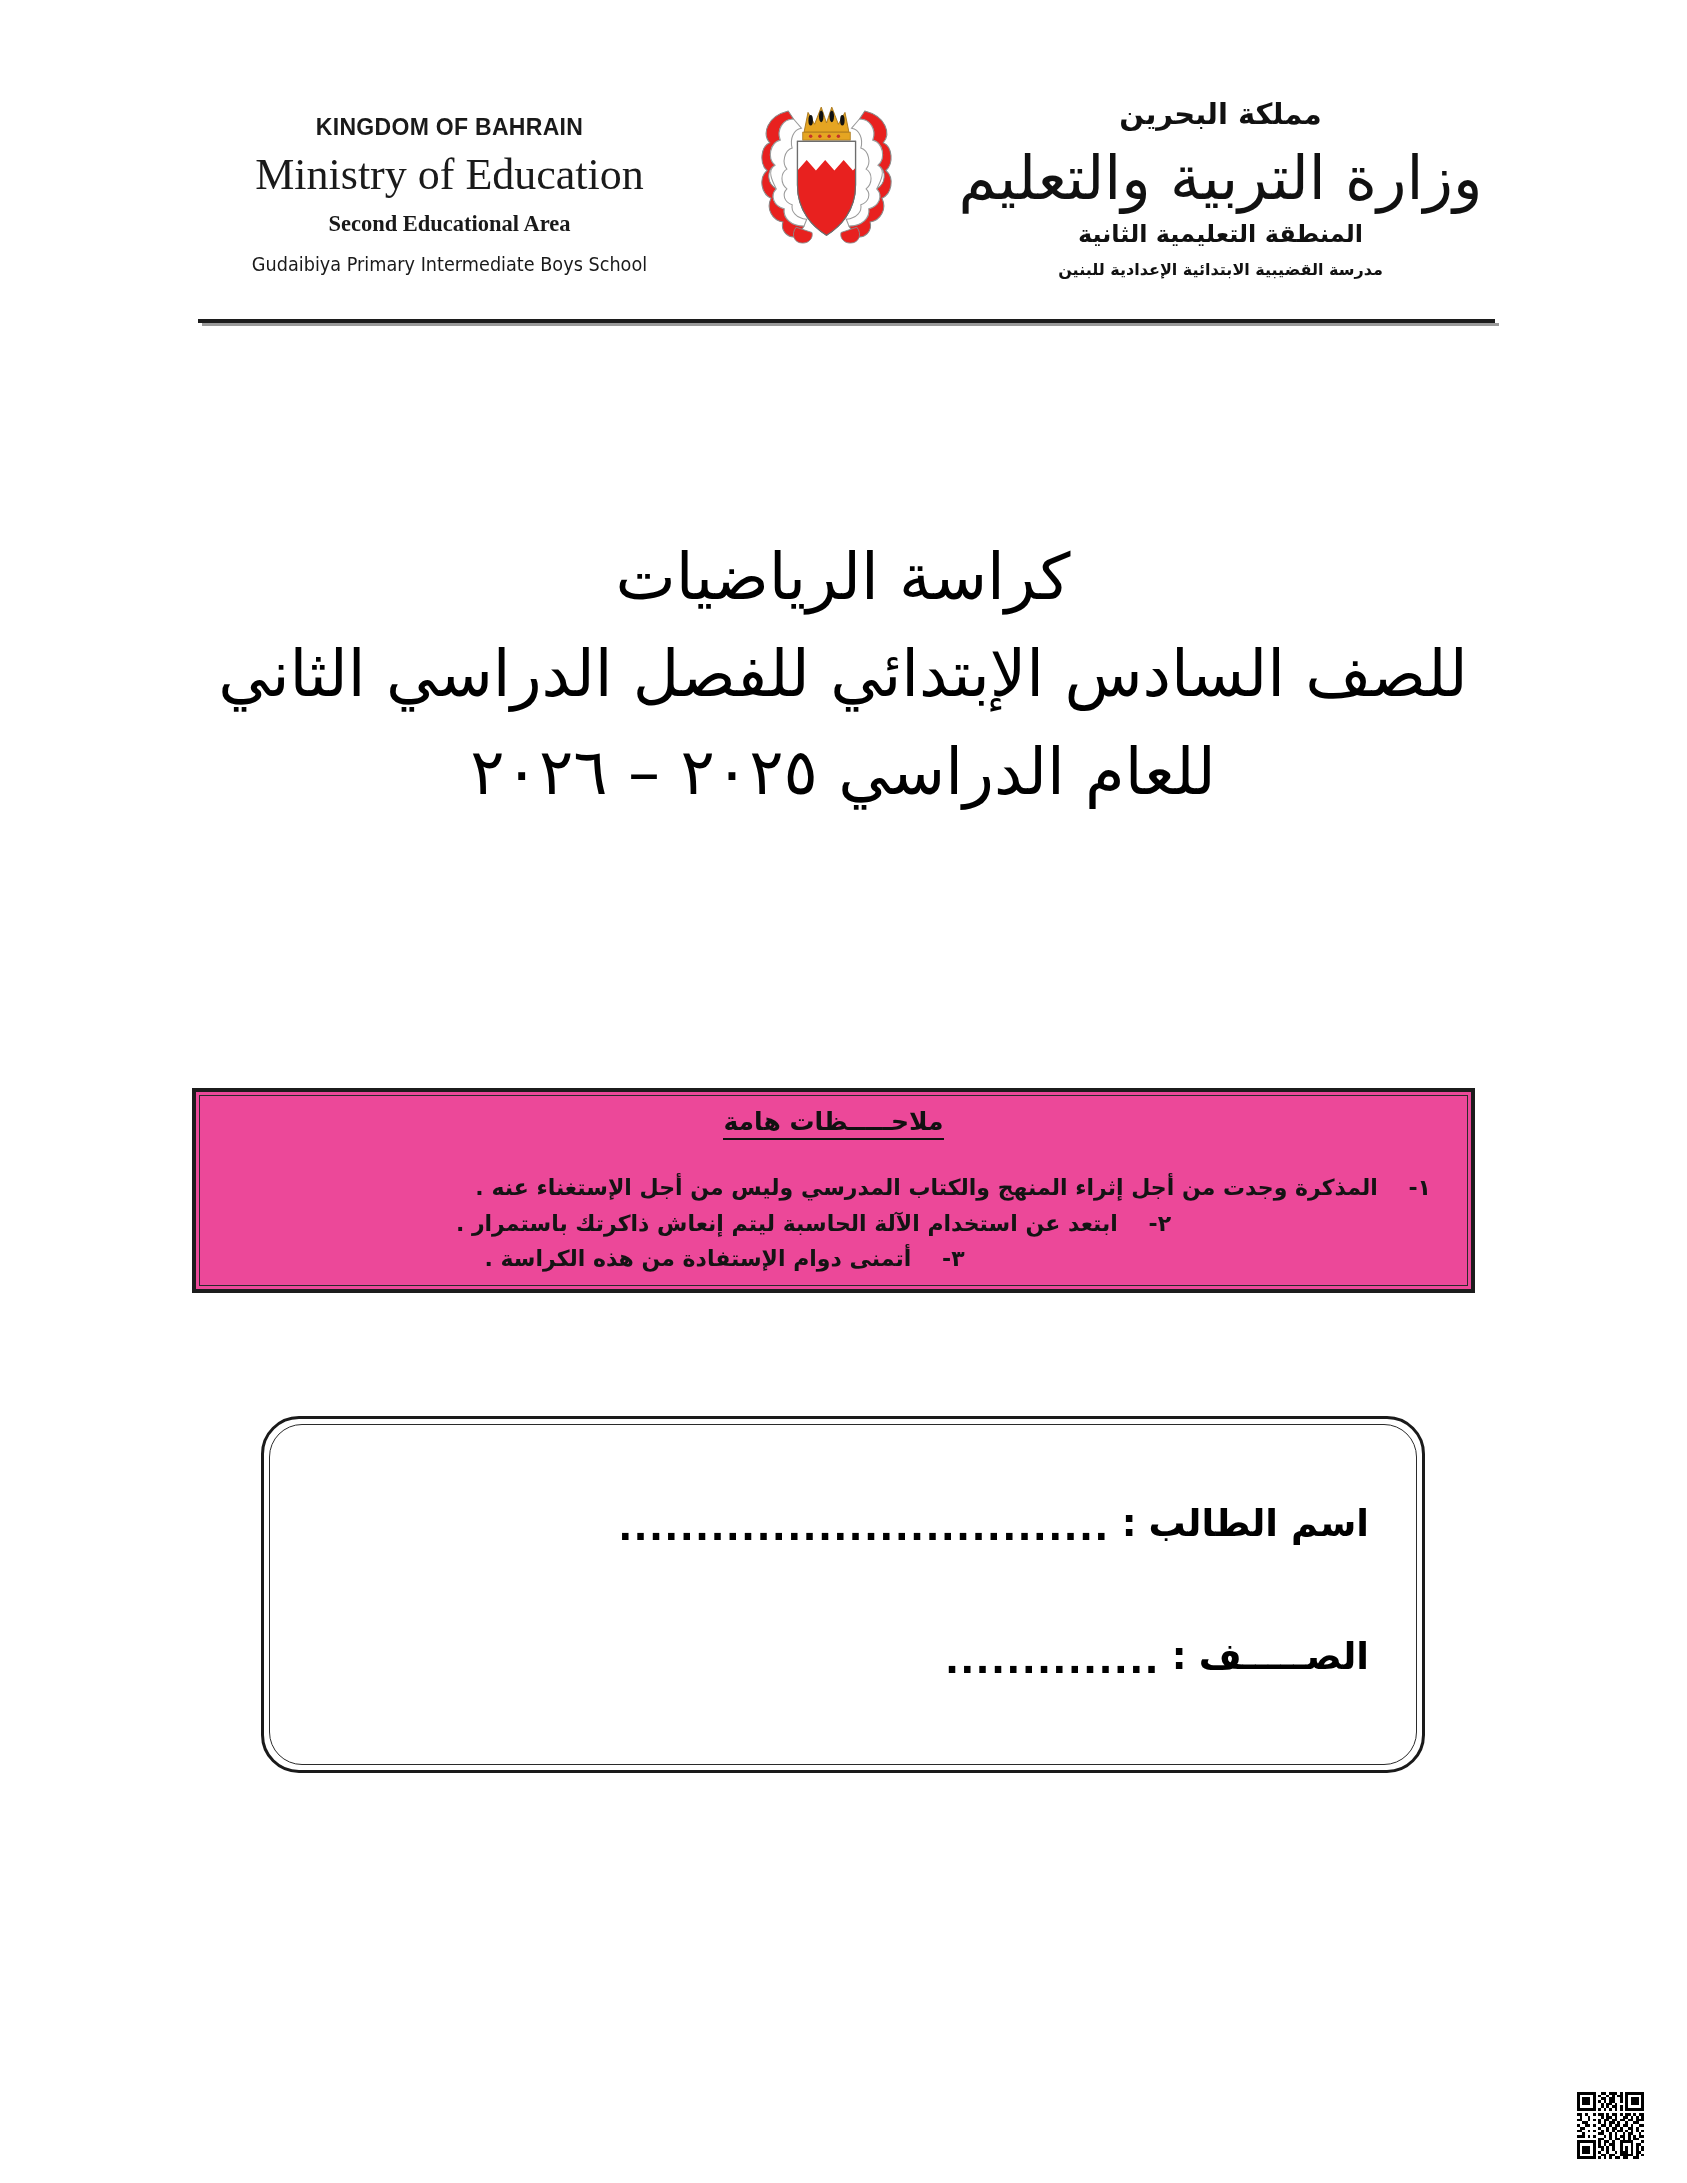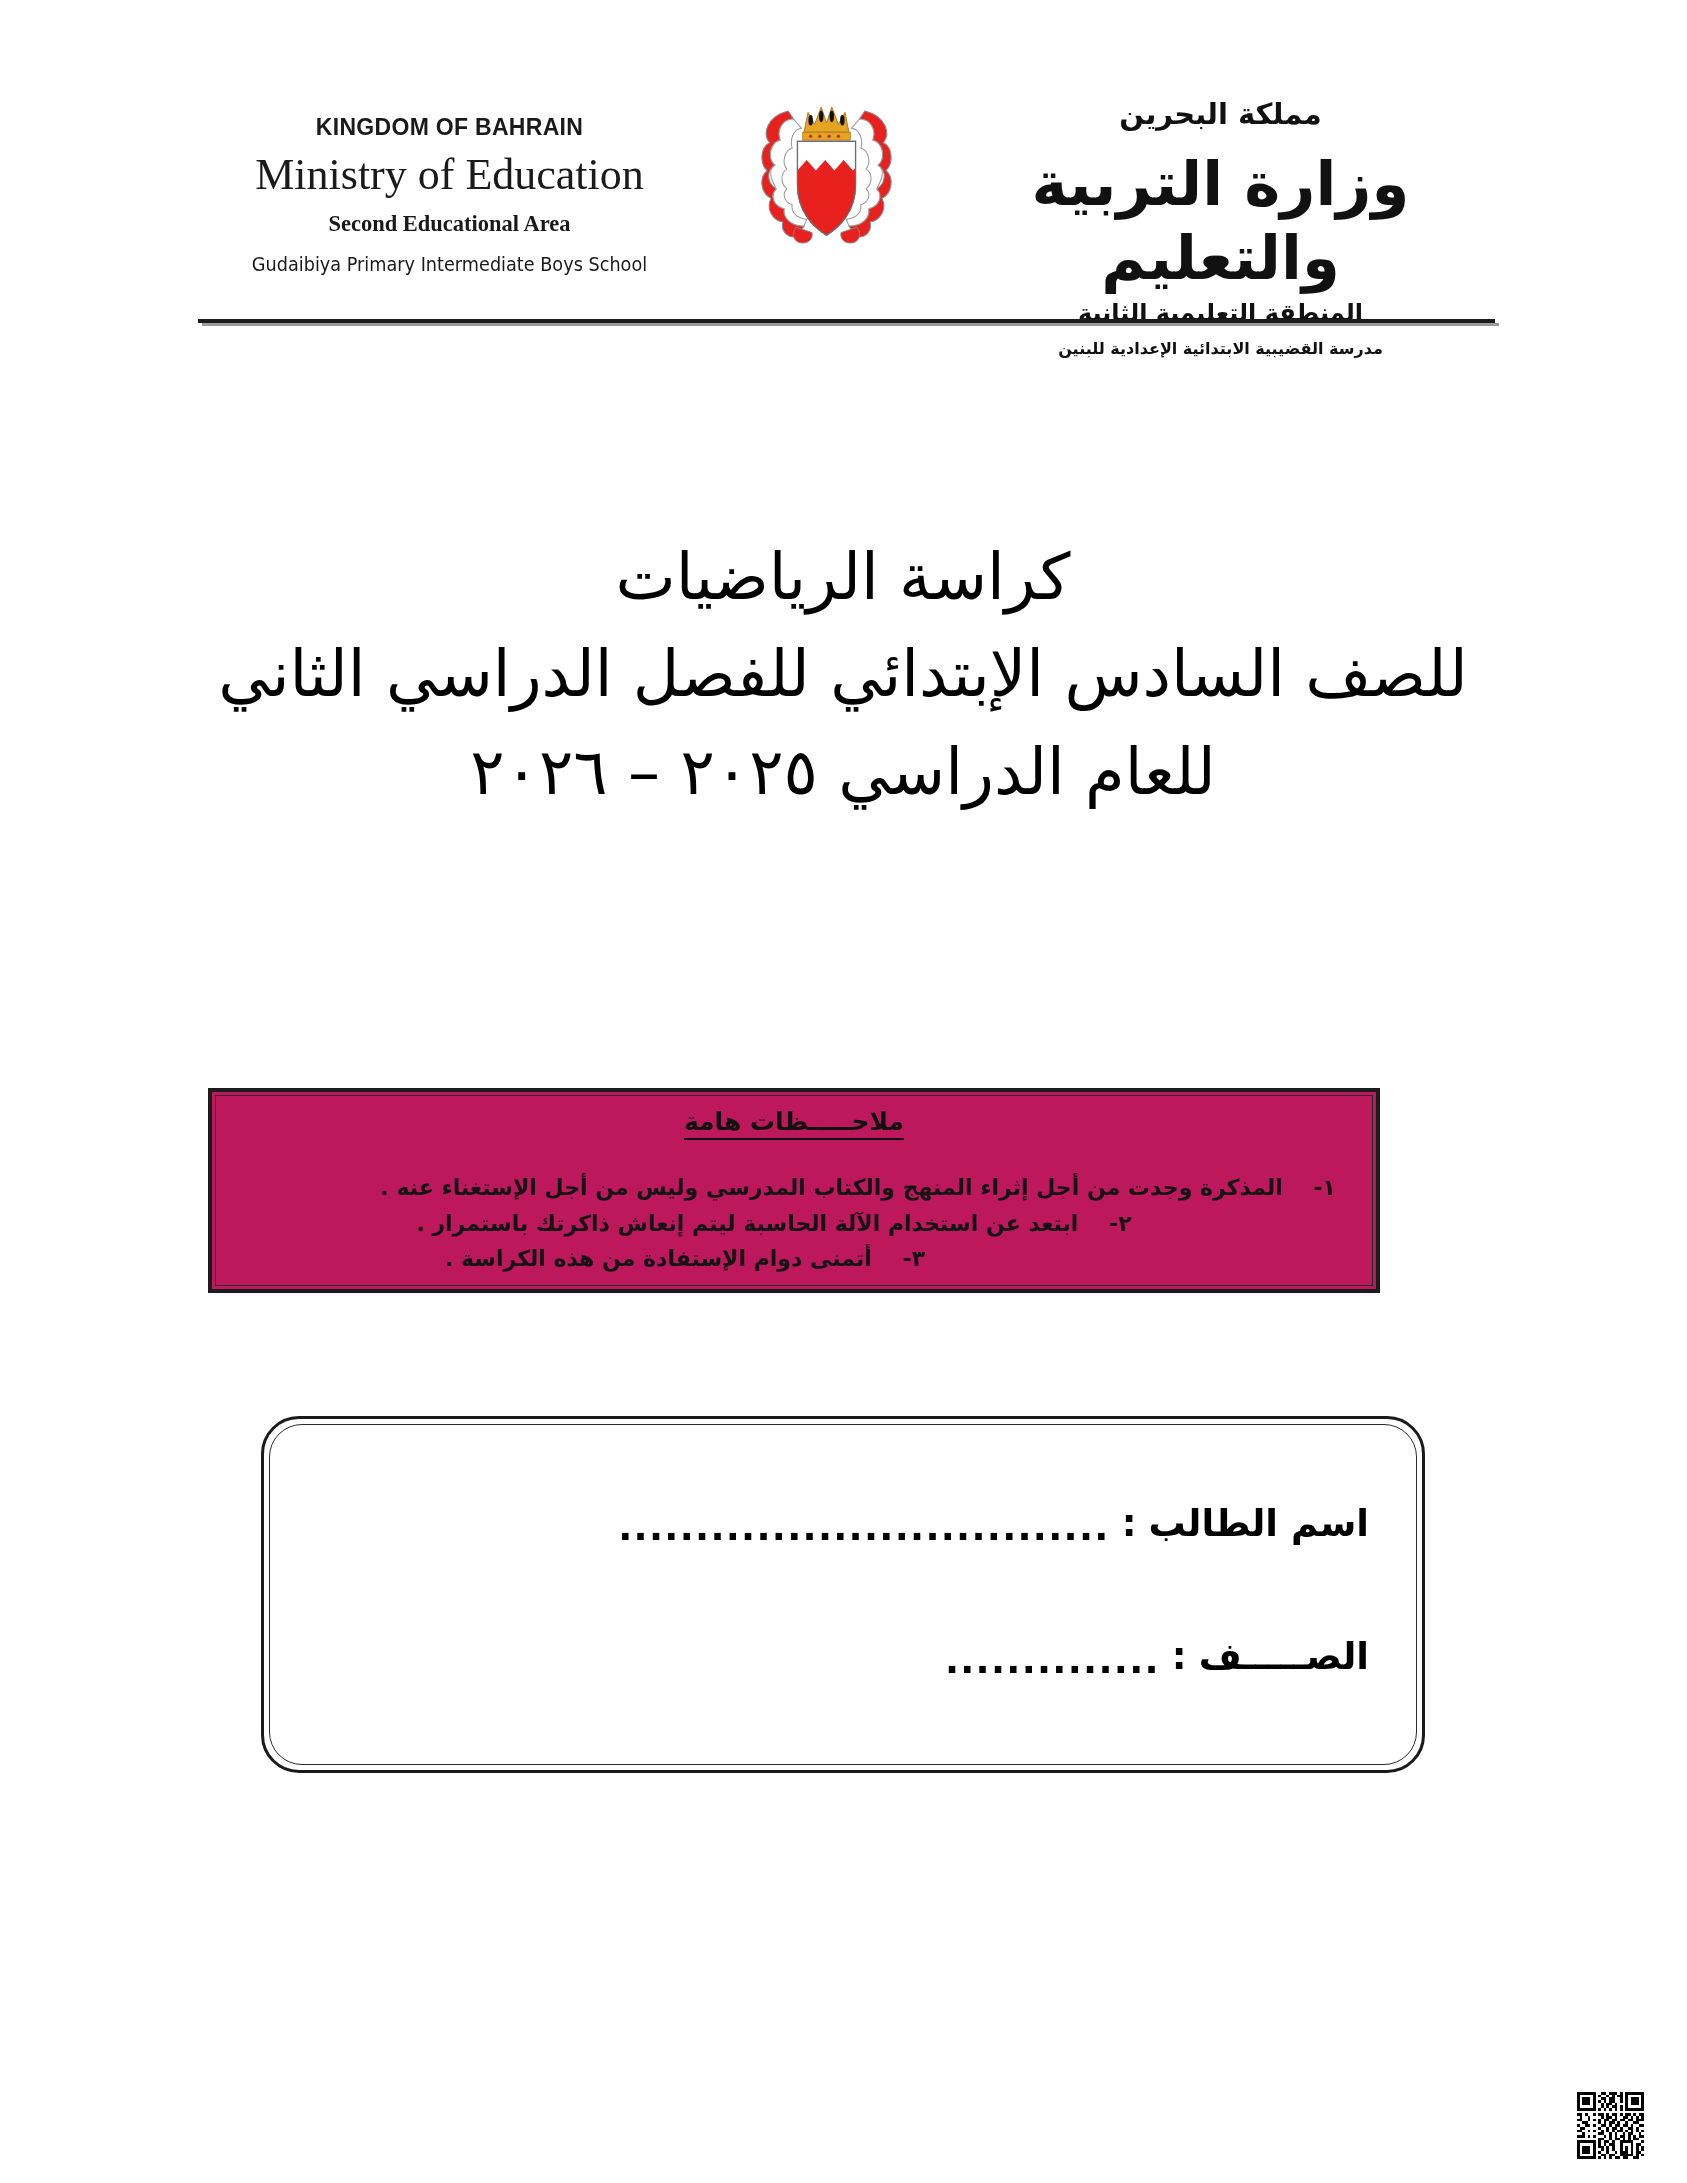--- a/index.html
+++ b/index.html
@@ -88,23 +88,23 @@
     font-family: "DejaVu Sans", sans-serif;
   }
   .ar-kingdom {
     font-size: 29px;
     font-weight: bold;
     line-height: 1.15;
     margin-top: 25px;
   }
   .ar-ministry {
     font-size: 61px;
-    font-weight: bold;
+    font-weight: normal;
     line-height: 1.2;
-    margin-top: 16px;
+    margin-top: 10px;
   }
   .ar-area {
     font-size: 24px;
     font-weight: bold;
     line-height: 1.15;
     margin-top: 6.6px;
   }
   .ar-school {
     font-size: 16px;
     font-weight: bold;
@@ -142,27 +142,27 @@
   .title-line {
     font-size: 64px;
     font-weight: normal;
     line-height: 1.52;
     white-space: nowrap;
   }
 
   
   .notes-box {
     position: absolute;
-    left: 208px;
+    left: 192px;
     top: 1088px;
-    width: 1172px;
+    width: 1283px;
     height: 205px;
     box-sizing: border-box;
     border: 4px solid #1c1c1c;
-    background: #be185d;
+    background: #ec4899;
     direction: rtl;
   }
   .notes-box::after {
     content: "";
     position: absolute;
     left: 2.6px; top: 2.6px; right: 2.6px; bottom: 2.6px;
     border: 1.3px solid #2a2a2a;
     pointer-events: none;
   }
   .notes-heading {

